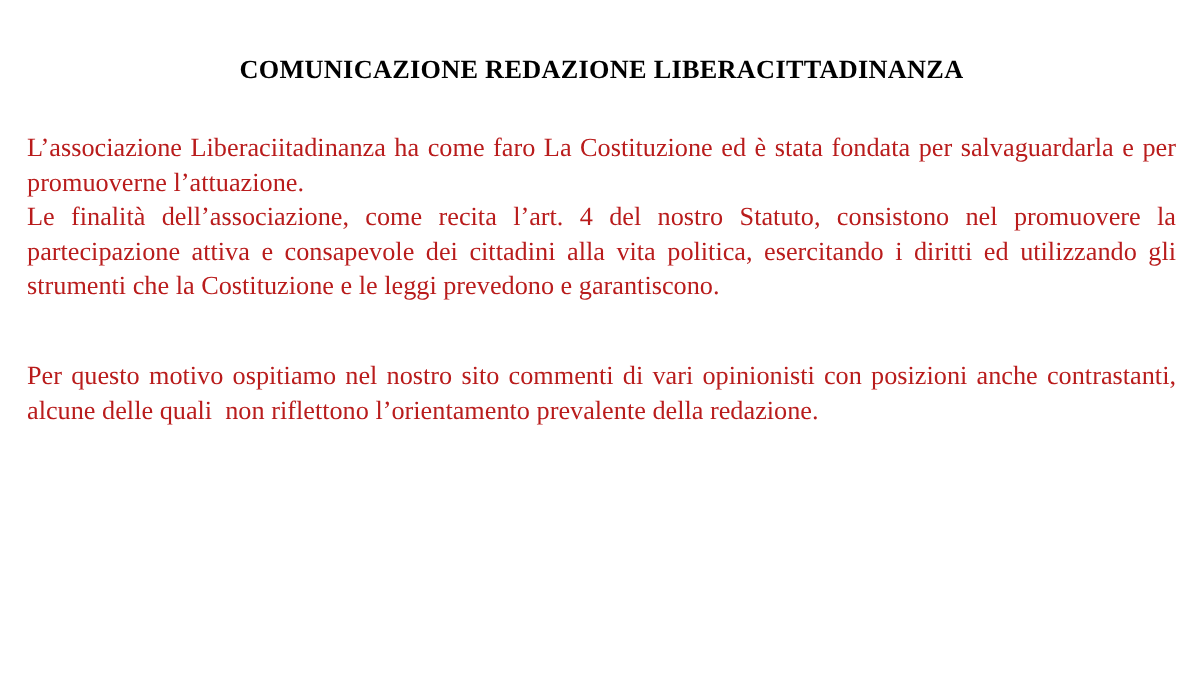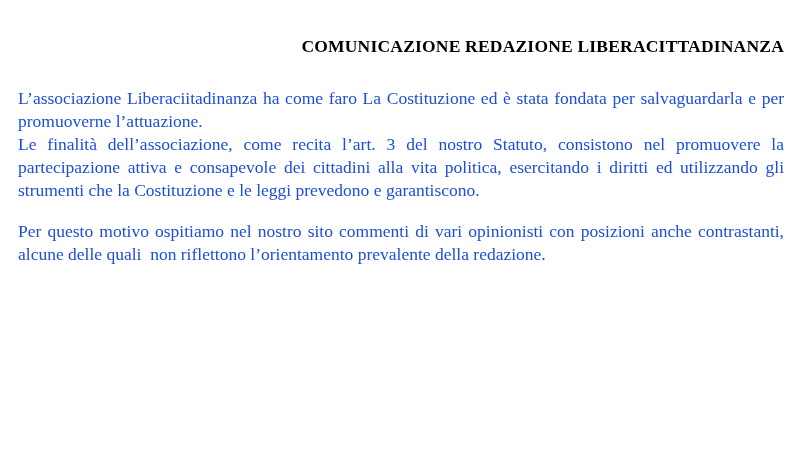--- a/index.html
+++ b/index.html
@@ -16,51 +16,51 @@
     box-sizing: border-box;
     width: 800px;
     height: 466px;
     padding: 36px 16px 0 18px;
     background: #ffffff;
     color: #000000;
     font-family: "Liberation Serif", "DejaVu Serif", serif;
   }
   .doc-title {
     margin: 0 0 30px 0;
-    text-align: right;
+    text-align: center;
     font-size: 17.5px;
     font-weight: bold;
     letter-spacing: 0.2px;
     color: #000000;
   }
   .text-block {
     margin: 0;
   }
   .text-block + .text-block {
-    margin-top: 18px;
+    margin-top: 37px;
   }
   .sentence {
     margin: 0;
     font-size: 17.5px;
     line-height: 23px;
     text-align: justify;
     white-space: pre-wrap;
-    color: #1d4ed8;
+    color: #b91c1c;
   }
 </style>
 </head>
 <body>
 
 <div class="page">
 
   <h1 class="doc-title">COMUNICAZIONE REDAZIONE LIBERACITTADINANZA</h1>
 
   <div class="text-block">
     <p class="sentence">L’associazione Liberaciitadinanza ha come faro La Costituzione ed è stata fondata per salvaguardarla e per promuoverne l’attuazione.</p>
-    <p class="sentence">Le finalità dell’associazione, come recita l’art. 3 del nostro Statuto, consistono nel promuovere la partecipazione attiva e consapevole dei cittadini alla vita politica, esercitando i diritti ed utilizzando gli strumenti che la Costituzione e le leggi prevedono e garantiscono.</p>
+    <p class="sentence">Le finalità dell’associazione, come recita l’art. 4 del nostro Statuto, consistono nel promuovere la partecipazione attiva e consapevole dei cittadini alla vita politica, esercitando i diritti ed utilizzando gli strumenti che la Costituzione e le leggi prevedono e garantiscono.</p>
   </div>
 
   <div class="text-block">
     <p class="sentence">Per questo motivo ospitiamo nel nostro sito commenti di vari opinionisti con posizioni anche contrastanti, alcune delle quali  non riflettono l’orientamento prevalente della redazione.</p>
   </div>
 
 
 </div>
 
 </body></html>

